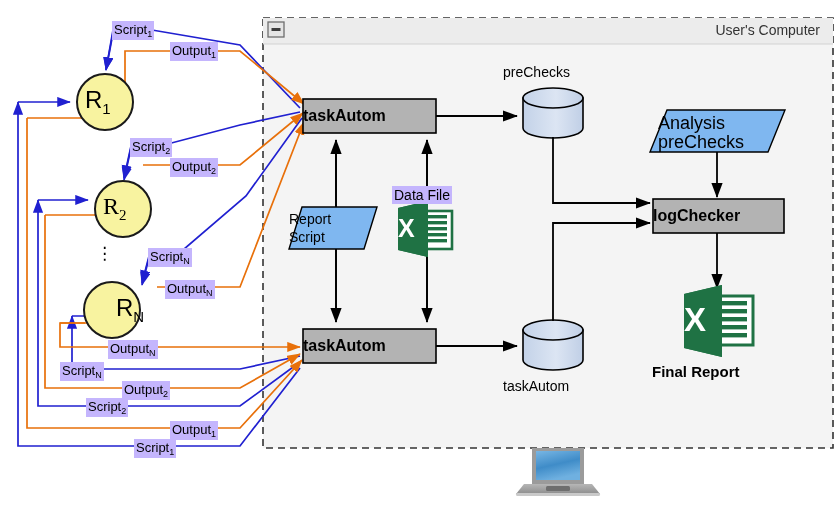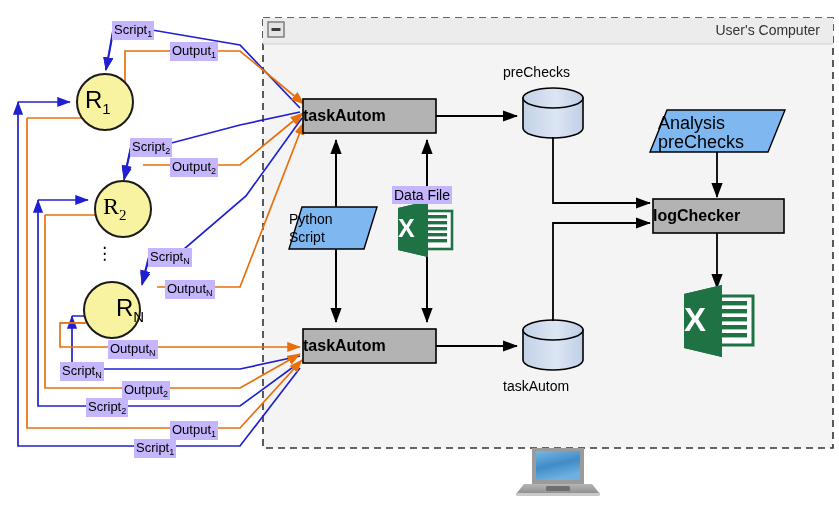--- a/index.html
+++ b/index.html
@@ -254,33 +254,34 @@
     <span>Output</span><sub>1</sub>
   </div>
   <div class="lbl" style="left:134px;top:439px;">
     <span>Script</span><sub>1</sub>
   </div>
 
   <div class="nodelbl" style="left:303px;top:107px;width:133px;font-size:16px;font-weight:bold;color:#000;">taskAutom</div>
   <div class="nodelbl" style="left:303px;top:337px;width:133px;font-size:16px;font-weight:bold;color:#000;">taskAutom</div>
 
   <div class="nodelbl" style="left:289px;top:210px;width:84px;font-size:14px;line-height:18px;color:#000;">
-    <div>Python</div>
+    <div>Report</div>
     <div>Script</div>
   </div>
 
   <div class="lbl" style="left:392px;top:186px;font-size:14px;">Data File</div>
 
   <div class="nodelbl" style="left:398px;top:214px;width:30px;font-size:25px;font-weight:bold;color:#ffffff;">X</div>
   <div class="nodelbl" style="left:684px;top:301px;width:38px;font-size:33px;font-weight:bold;color:#ffffff;">X</div>
 
   <div class="nodelbl" style="left:503px;top:64px;width:100px;font-size:14px;color:#000;">preChecks</div>
   <div class="nodelbl" style="left:503px;top:378px;width:100px;font-size:14px;color:#000;">taskAutom</div>
 
   <div class="nodelbl" style="left:658px;top:114px;width:118px;font-size:18px;line-height:19px;color:#000;">
     <div>Analysis</div>
     <div>preChecks</div>
   </div>
 
   <div class="nodelbl" style="left:653px;top:207px;width:147px;font-size:16px;font-weight:bold;color:#000;">logChecker</div>
 
+  <div class="nodelbl" style="left:652px;top:363px;width:130px;font-size:15px;font-weight:bold;color:#000;">Final Report</div>
 
 </div>
 
 </body></html>

